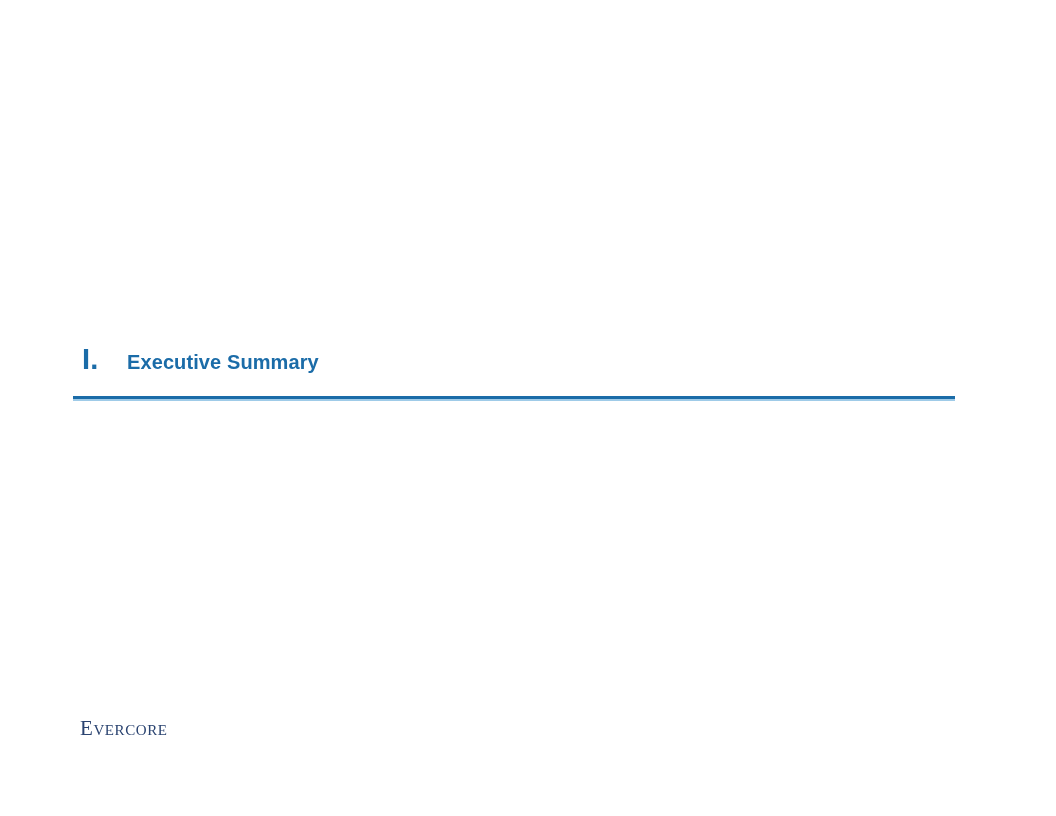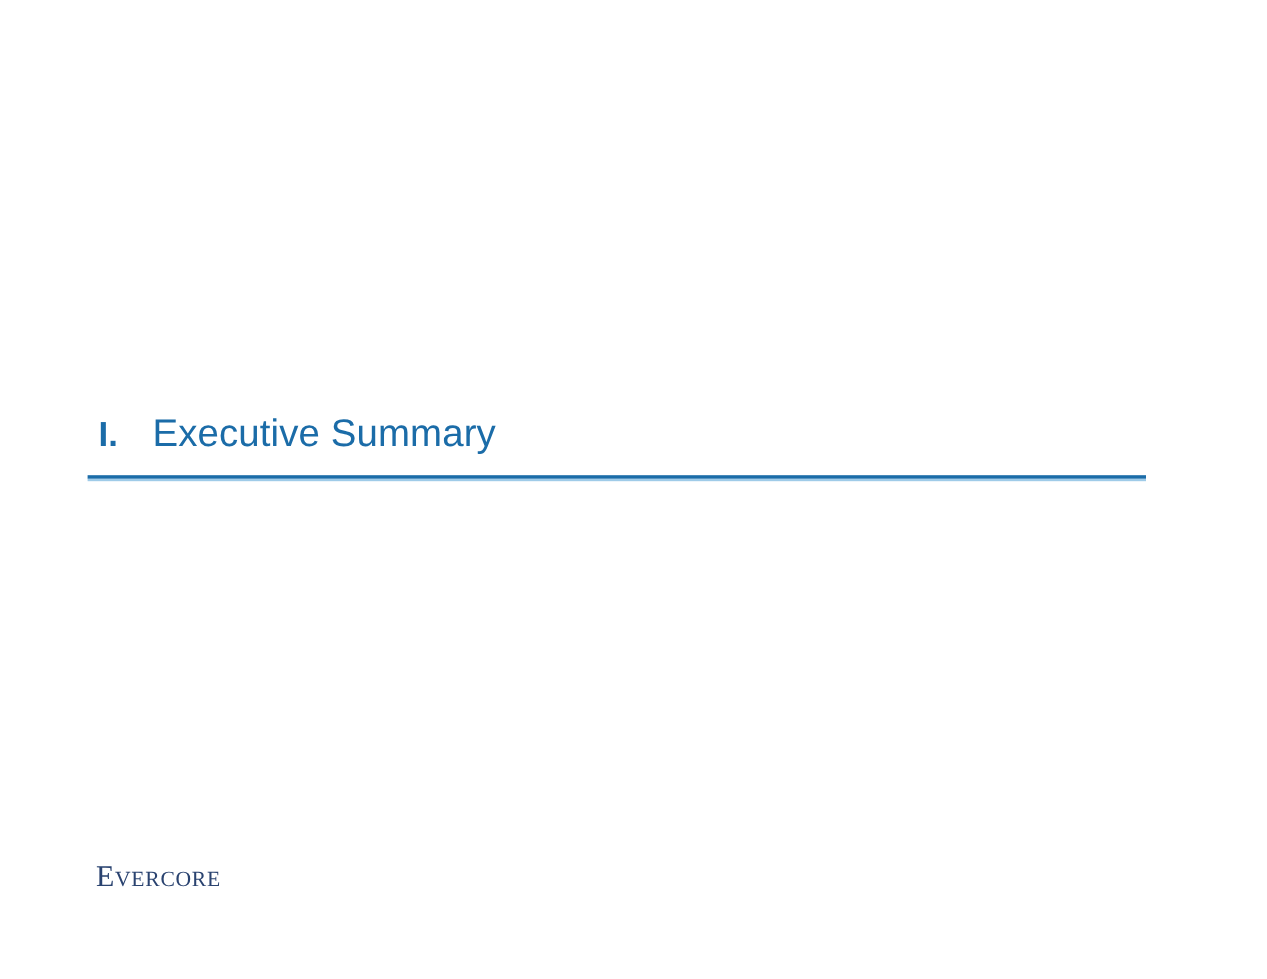--- a/index.html
+++ b/index.html
@@ -45,22 +45,22 @@
     letter-spacing: 0.2px;
     display: inline-block;
     width: 54px;
     flex: 0 0 54px;
     padding-left: 9px;
     box-sizing: border-box;
   }
 
   .section-heading {
     font-family: "Liberation Sans", sans-serif;
-    font-size: 32px;
-    font-weight: normal;
+    font-size: 20px;
+    font-weight: bold;
     color: #1B6CA8;
     letter-spacing: 0.1px;
     text-align: right;
   }
 
   
   .section-rule {
     position: absolute;
     left: 73px;
     top: 396px;
@@ -83,21 +83,21 @@
     height: 2px;
     background: #9FCBE8;
   }
 
   
   .brand-logo {
     position: absolute;
     left: 80px;
     top: 718px;
     font-family: "Liberation Serif", "DejaVu Serif", serif;
-    font-size: 25px;
+    font-size: 21px;
     font-weight: normal;
     color: #2A4370;
     letter-spacing: 0.6px;
     line-height: 1;
     font-variant: small-caps;
     white-space: nowrap;
     user-select: none;
   }
 </style>
 </head>

